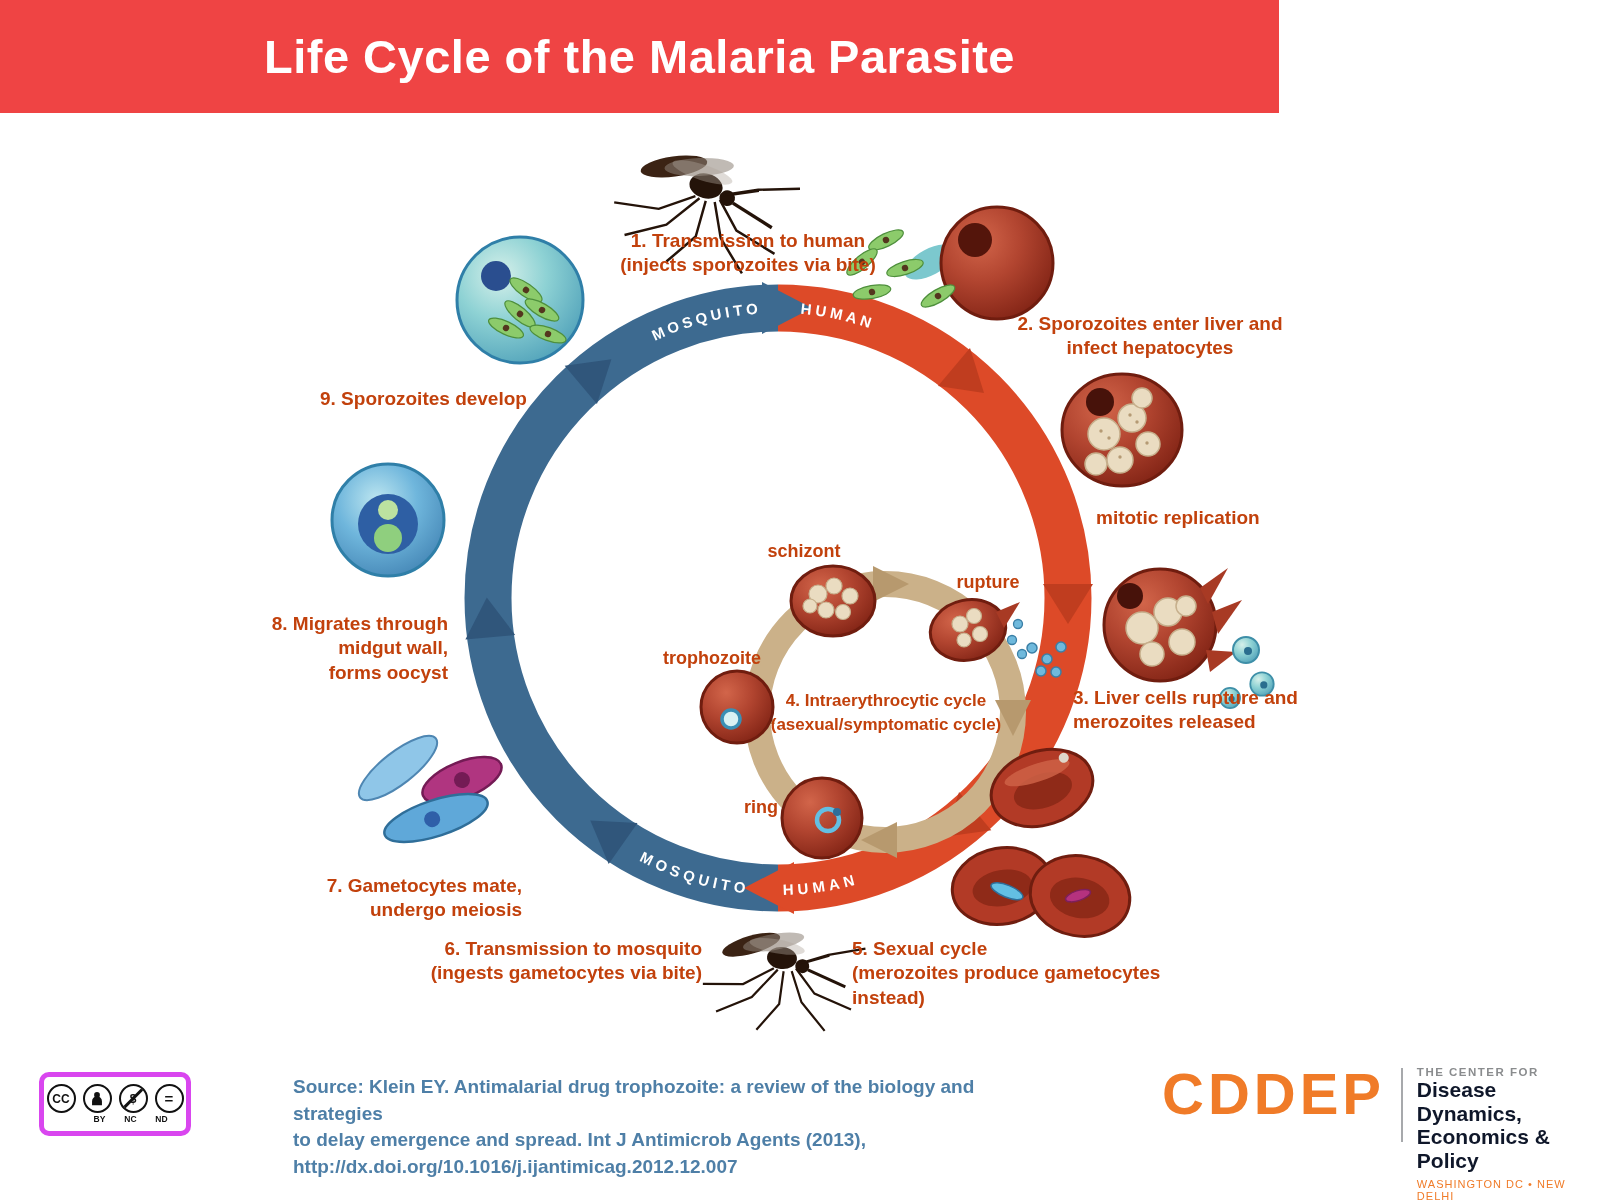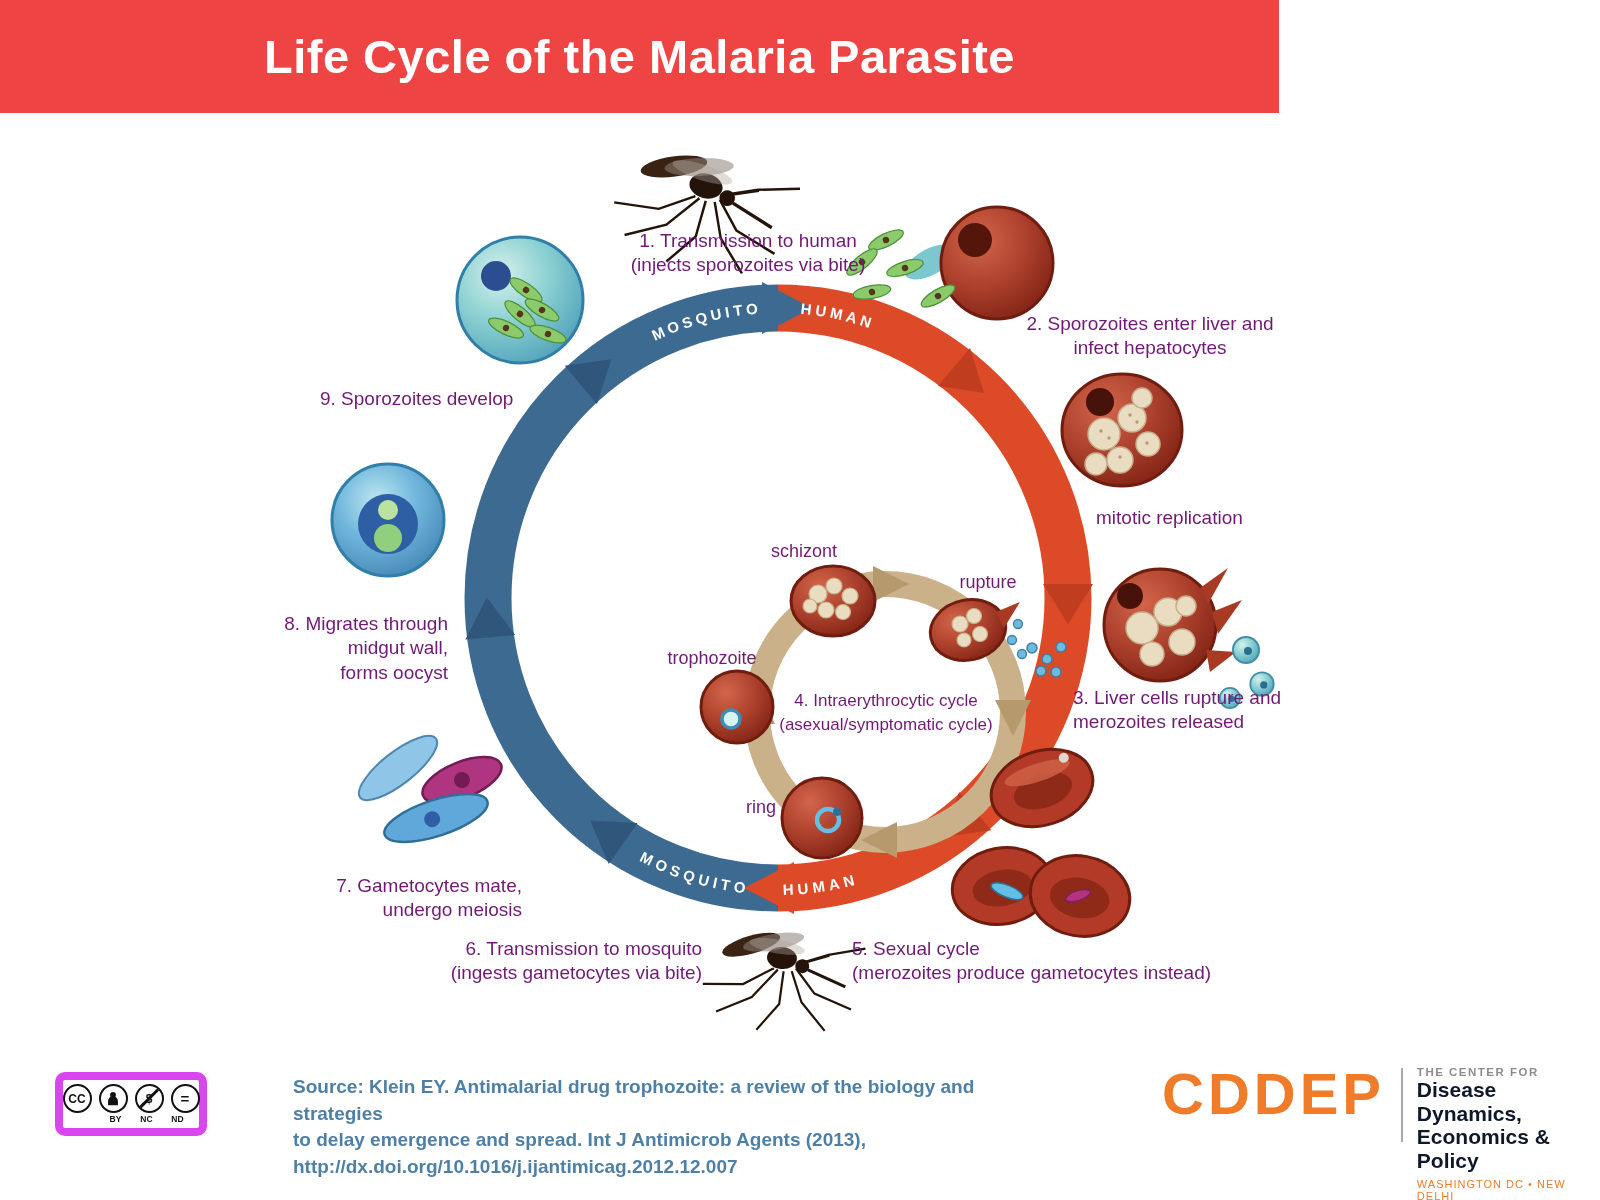--- a/index.html
+++ b/index.html
@@ -5,30 +5,30 @@
   * { box-sizing: border-box; }
   body { margin:0; background:#ffffff; font-family:"Liberation Sans", sans-serif; }
   .page { position:relative; width:1600px; height:1200px; background:#fff; overflow:hidden; }
 
   .banner { position:absolute; left:0; top:0; width:1279px; height:113px; background:#ef4444;
             display:flex; align-items:center; justify-content:center; }
   .banner .title { color:#fff; font-size:47px; font-weight:bold; letter-spacing:0.5px; }
 
   svg.diagram { position:absolute; left:0; top:0; }
 
-  .lbl { position:absolute; font-size:19px; font-weight:400; color:#701a75; line-height:1.28; }
+  .lbl { position:absolute; font-size:19px; font-weight:700; color:#c2410c; line-height:1.28; }
   .lbl.c { text-align:center; }
   .lbl.r { text-align:right; }
   .lbl.inner { font-size:18px; }
   .lbl.step4 { font-size:17px; line-height:1.4;margin-top:8px; }
 
   .ringtext { font-size:15px; font-weight:bold; fill:#ffffff; letter-spacing:4px; }
 
   
-  .cc-box { position:absolute; left:55px; top:1072px; width:152px; height:64px; border:8px solid #d946ef;
+  .cc-box { position:absolute; left:39px; top:1072px; width:152px; height:64px; border:5px solid #d946ef;
             border-radius:10px; background:#fff; display:flex; flex-direction:column; align-items:center;
             justify-content:center; }
   .cc-row { display:flex; gap:7px; align-items:center; }
   .cc-circ { width:29px; height:29px; border:2.5px solid #111; border-radius:50%; display:flex;
              align-items:center; justify-content:center; font-weight:bold; font-size:12px; color:#111;
              position:relative; overflow:hidden; }
   .cc-circ.nc::after { content:""; position:absolute; width:28px; height:2.5px; background:#111;
                        transform:rotate(-45deg); }
   .cc-labels { display:flex; gap:2px; margin-top:1px; }
   .cc-labels span { width:29px; text-align:center; font-size:8.5px; font-weight:bold; color:#111; }

